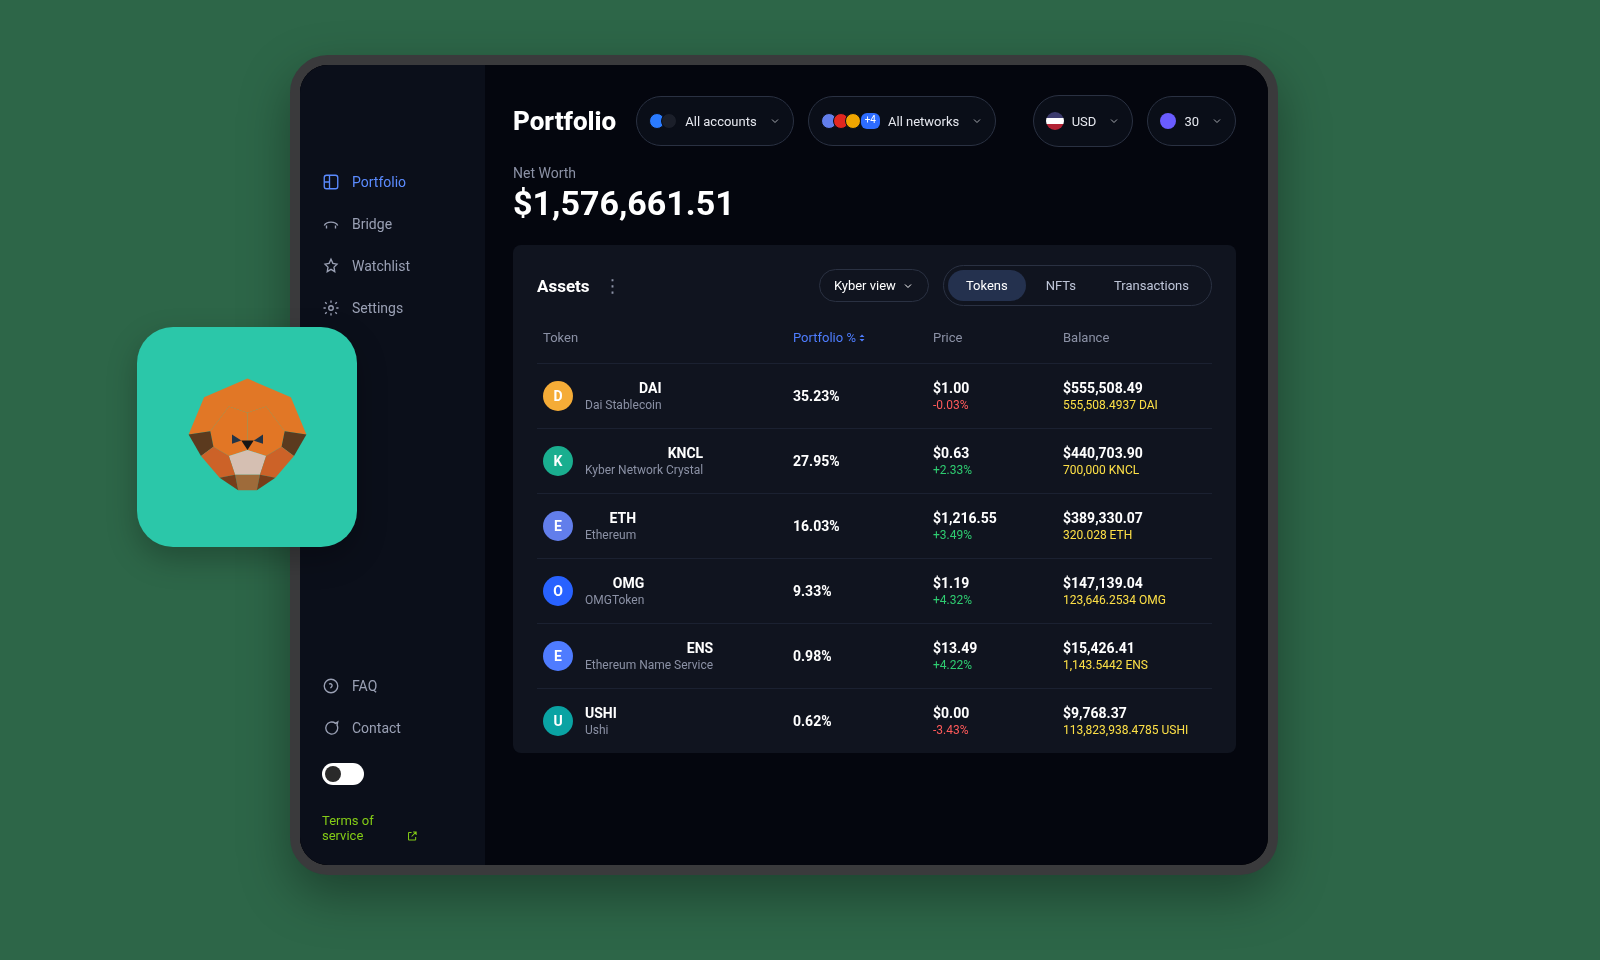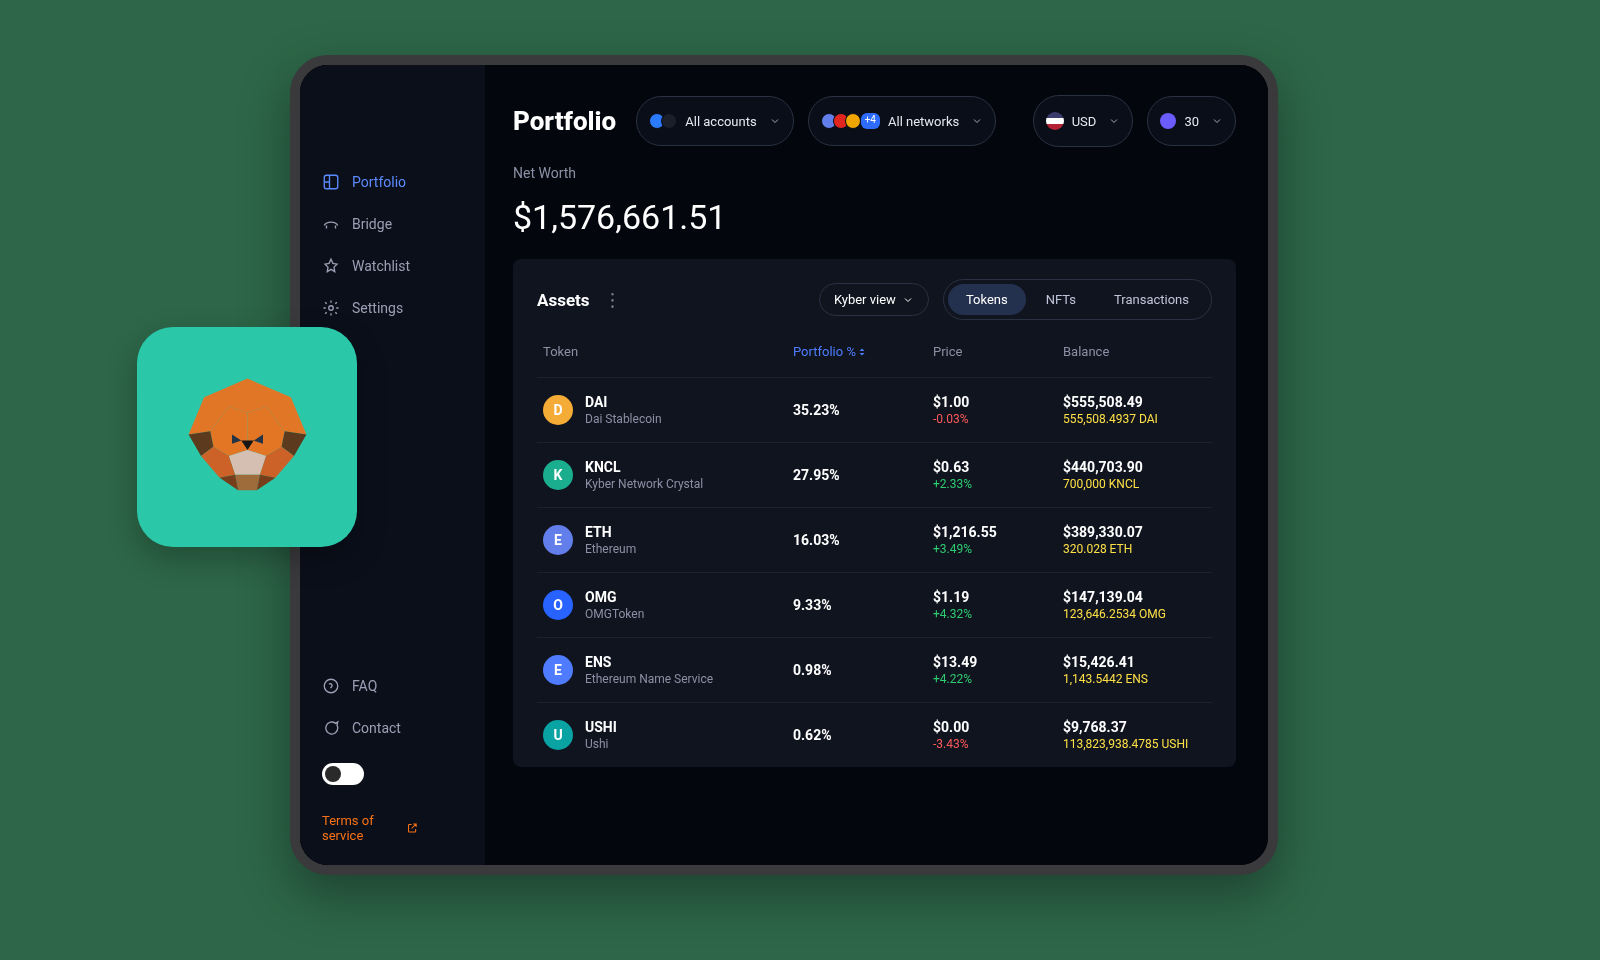--- a/index.html
+++ b/index.html
@@ -54,23 +54,23 @@
   }
   .toggle::after {
     content: "";
     position: absolute; left: 3px; top: 3px;
     width: 16px; height: 16px;
     border-radius: 50%;
     background: #2a2a2a;
   }
   .tos {
     padding: 14px 22px 22px;
-    color: #f97316;
+    color: #84cc16;
     font-size: 13px;
-    display:flex; align-items:center; justify-content:space-between;
+    display:flex; align-items:flex-end; justify-content:space-between;
     width: 140px;
   }
   
   .main {
     flex: 1;
     padding: 30px 32px 0 28px;
     overflow: hidden;
   }
   .topbar {
     display:flex; align-items:center; gap: 14px;
@@ -89,21 +89,21 @@
   .pill .dots { display:flex; gap:-2px; }
   .dot { width:16px; height:16px; border-radius:50%; display:inline-block; margin-left:-4px; border: 1.5px solid #0a0e18; }
   .dot:first-child { margin-left:0; }
   .chev { margin-left: 4px; opacity:0.7; }
   .topbar-spacer { flex:1; }
   .badge { background:#2d6cff; color:#fff; font-size:10px; padding:1px 4px; border-radius:6px; }
   .flag { width:18px; height:18px; border-radius:50%; background: linear-gradient(#3c3b6e 33%, #fff 33% 66%, #b22234 66%); }
   .gas-icon { width:16px; height:16px; border-radius:50%; background:#6a5cff; }
 
   .networth-label { color:#8b91a5; font-size:14px; }
-  .networth { font-size: 34px; font-weight: 400; margin-top:16px; margin-bottom: 22px; }
+  .networth { font-size: 34px; font-weight: 700; margin-top:2px; margin-bottom: 22px; }
 
   .panel {
     background: #10141f;
     border-radius: 8px;
     padding: 20px 24px 0;
   }
   .panel-head { display:flex; align-items:center; gap:14px; margin-bottom:18px; }
   .panel-title { font-size:17px; font-weight:700; }
   .kebab { color:#8b91a5; letter-spacing:2px; font-size:18px; }
   .panel-head .spacer { flex:1; }
@@ -134,21 +134,21 @@
     grid-template-columns: 240px 130px 120px 1fr;
     align-items:center;
     gap: 10px;
     padding: 16px 6px;
     border-top: 1px solid #1b2131;
   }
   .thead { border-top:none; color:#8b91a5; font-size:13px; padding-top:6px; padding-bottom:18px; }
   .thead .sortcol { color:#4e7dff; display:flex; align-items:center; }
   .token-cell { display:flex; align-items:center; gap:12px; }
   .tico { width:30px; height:30px; border-radius:50%; display:flex; align-items:center; justify-content:center; font-size:14px; font-weight:700; color:#fff; }
-  .tname { font-size:14px; font-weight:700; }
+  .tname { font-size:14px; font-weight:700;text-align:right; }
   .tsub { font-size:12px; color:#8b91a5; margin-top:2px; }
   .pct { font-size:14px; font-weight:700; }
   .price-main { font-size:14px; font-weight:700; }
   .price-sub { font-size:12px; margin-top:2px; }
   .pos { color:#2ecc71; }
   .neg { color:#ff5a5a; }
   .bal-main { font-size:14px; font-weight:700; }
   .bal-sub { font-size:12px; color:#fde047; margin-top:2px; }
 
   

